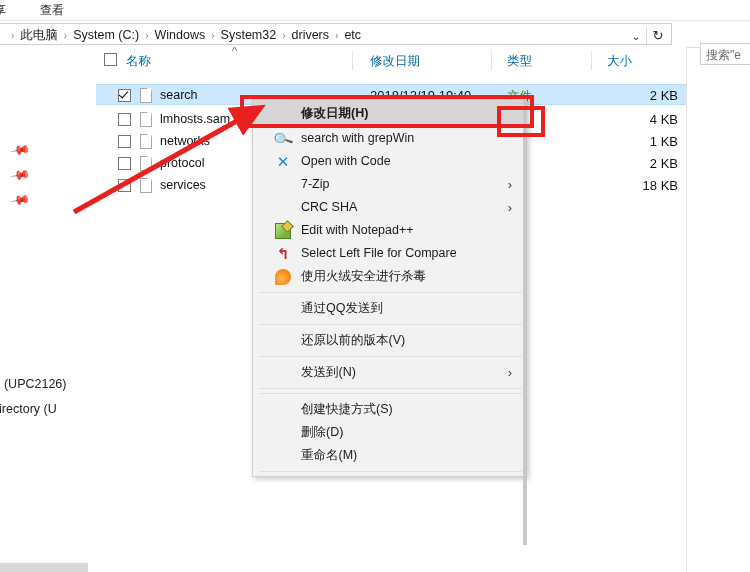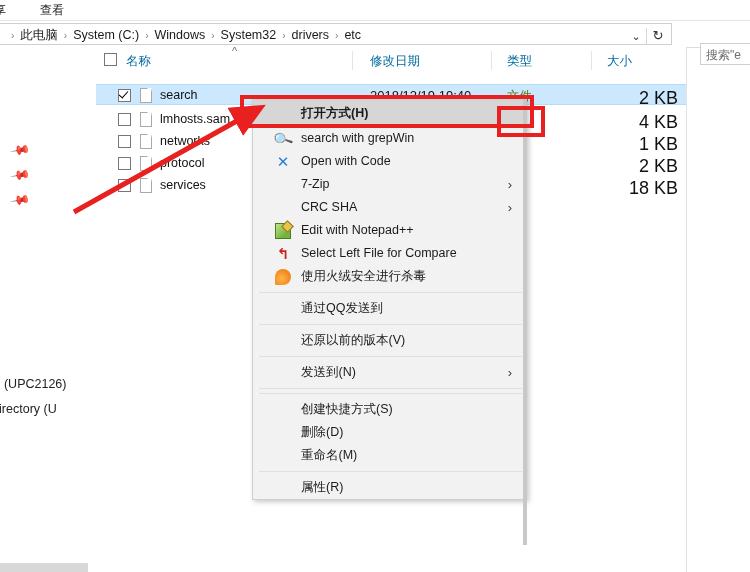--- a/index.html
+++ b/index.html
@@ -253,21 +253,21 @@
     left: 411px; top: 3px;
     font-size: 12.5px;
     color: #4d7c0f;
     white-space: nowrap;
   }
   .file-size {
     position: absolute;
     left: 510px; top: 3px;
     width: 72px;
     text-align: right;
-    font-size: 18px;
+    font-size: 13px;
     color: #111;
     white-space: nowrap;
   }
 
   
   .ctx-menu {
     position: absolute;
     left: 252px; top: 99px;
     width: 275px;
     background: #f2f2f2;
@@ -460,21 +460,21 @@
   </div>
 
 </div>
 
 <div class="right-divider"></div>
 
 <div class="ctx-right-edge"></div>
 <div class="ctx-menu">
 
   <div class="ctx-item tall highlight">
-    <span>打开方式(H)</span>
+    <span>修改日期(H)</span>
   </div>
 
   <div class="ctx-item">
     <span class="ctx-icon ico-grepwin">🔍</span>
     <span>search with grepWin</span>
   </div>
 
   <div class="ctx-item">
     <span class="ctx-icon ico-vscode">✕</span>
     <span>Open with Code</span>
@@ -537,23 +537,20 @@
   <div class="ctx-item">
     <span>删除(D)</span>
   </div>
 
   <div class="ctx-item">
     <span>重命名(M)</span>
   </div>
 
   <div class="ctx-sep"></div>
 
-  <div class="ctx-item">
-    <span>属性(R)</span>
-  </div>
 
 </div>
 
 <div class="ann-rect menu-top"></div>
 <div class="ann-rect type-cell"></div>
 <svg class="ann-arrow" viewBox="0 0 750 572">
   <defs>
     <marker id="ah" markerWidth="7" markerHeight="7" refX="2" refY="3.2" orient="auto">
       <path d="M0,0 L7,3.2 L0,6.4 Z" fill="#e8201f"></path>
     </marker>

